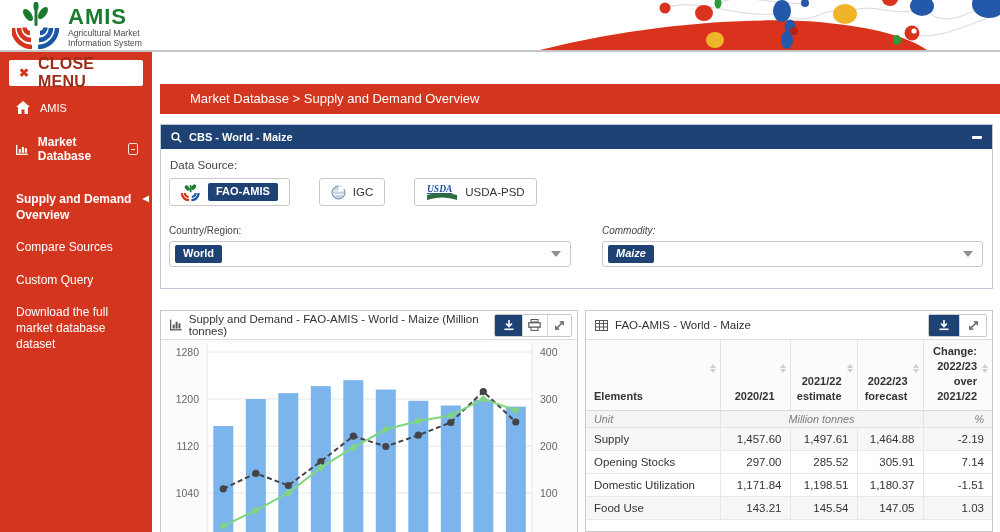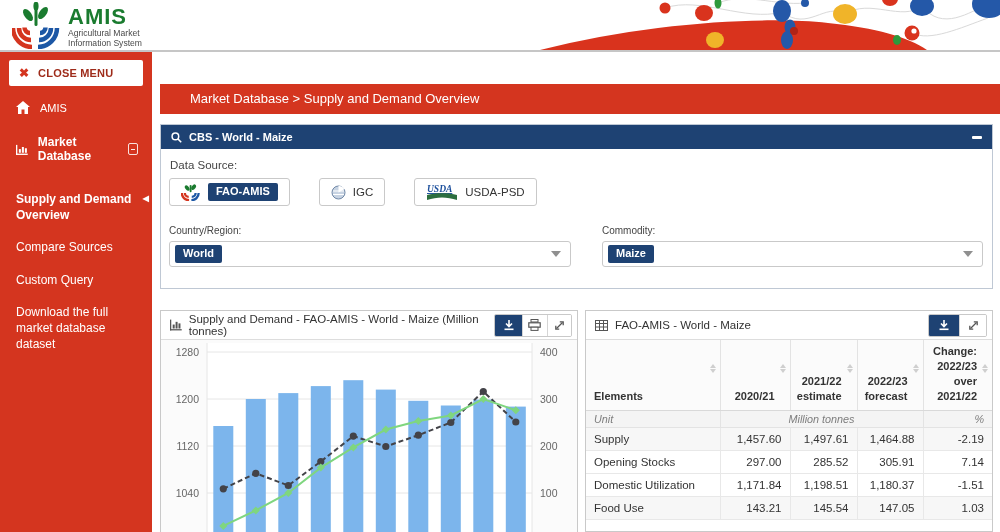--- a/index.html
+++ b/index.html
@@ -22,21 +22,21 @@
   .logo-title{ font-size:22px; font-weight:bold; color:var(--green); letter-spacing:1px; line-height:1; }
   .logo-sub{ font-size:8.6px; color:#4a4a4a; line-height:1.2; }
   .banner{ position:absolute; right:0; top:0; }
 
   
   .sidebar{ position:absolute; left:0; top:52px; width:152px; height:480px;
     background:var(--red); color:#fff; }
   .close-menu{ margin:8px 9px 4px 9px; height:26px; background:#fff; border-radius:2px;
     display:flex; align-items:center; gap:9px; padding:0 10px; cursor:pointer; }
   .close-menu .x{ color:var(--red); font-weight:bold; font-size:12px; line-height:1; }
-  .close-menu .t{ color:#9e2b1a; font-weight:bold; font-size:11px; letter-spacing:.2px; }
+  .close-menu .t{ color:#9e2b1a; font-weight:bold; font-size:16px; letter-spacing:.2px; }
   .side-item{ display:flex; align-items:center; gap:10px; padding:11px 14px 10px 16px;
     font-size:11px; position:relative; cursor:pointer; }
   .side-item.bold{ font-weight:bold; font-size:12px; }
   .collapse-sq{ margin-left:auto; width:12px; height:12px; border:1px solid rgba(255,255,255,.85);
     border-radius:2px; position:relative; }
   .collapse-sq::after{ content:""; position:absolute; left:2px; right:2px; top:4.5px; height:1.5px;
     background:rgba(255,255,255,.9); }
   .submenu{ padding-top:10px; }
   .sub-item{ padding:8px 20px 8px 16px; font-size:12px; line-height:1.35; position:relative; cursor:pointer; }
   .sub-item.active{ font-weight:bold; }
@@ -56,21 +56,21 @@
   .filter-body{ padding:10px 8px 12px 8px; }
   .ds-label{ font-size:11.5px; color:#444; margin:0 0 7px 1px; }
   .ds-buttons{ display:flex; gap:29px; }
   .ds-btn{ height:28px; border:1px solid #c9c9c9; border-radius:3px; background:#fff;
     display:flex; align-items:center; gap:7px; padding:0 11px; font-size:11.5px; color:#333;
     font-family:"Liberation Sans",sans-serif; cursor:pointer; }
   .pill{ background:var(--navy); color:#fff; font-size:11px; font-weight:bold;
     padding:2.5px 8px; border-radius:2px; line-height:1.2; }
   .selects-row{ display:flex; margin-top:19px; }
   .sel-group{ width:402px; }
-  .sel-group + .sel-group{ margin-left:31px; flex:1; margin-right:1px; }
+  .sel-group + .sel-group{ margin-left:31px; flex:1; margin-right:1px;font-style:italic; }
   .sel-label{ font-size:10px; color:#444; margin-bottom:5px; }
   .select{ height:26px; border:1px solid #c9c9c9; border-radius:3px; background:#fff;
     display:flex; align-items:center; padding:0 9px 0 5px; cursor:pointer; }
   .sel-caret{ margin-left:auto; width:0; height:0; border-left:5px solid transparent;
     border-right:5px solid transparent; border-top:6px solid #8f8f8f; }
 
   
   .chart-panel{ left:8px; top:258px; width:418px; bottom:0; }
   .table-panel{ left:433px; top:258px; width:408px; bottom:0; }
   .white-head{ height:29px; background:#fff; border-bottom:1px solid #ddd; display:flex;

